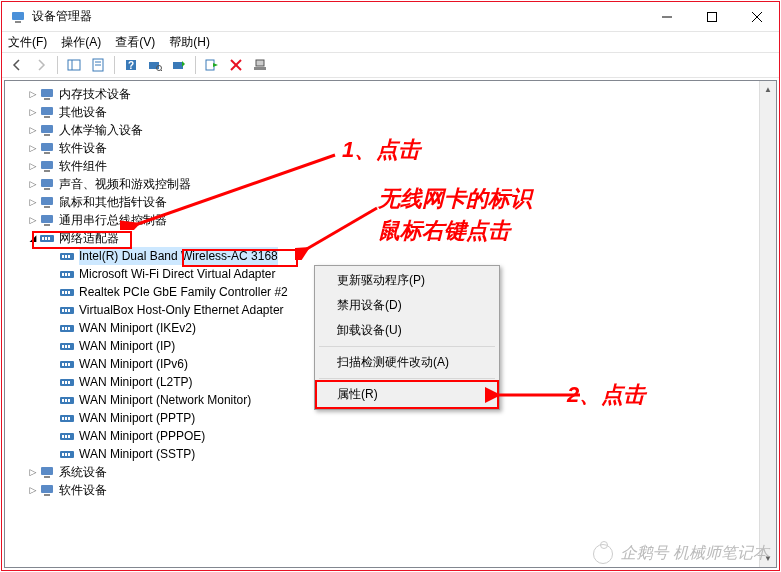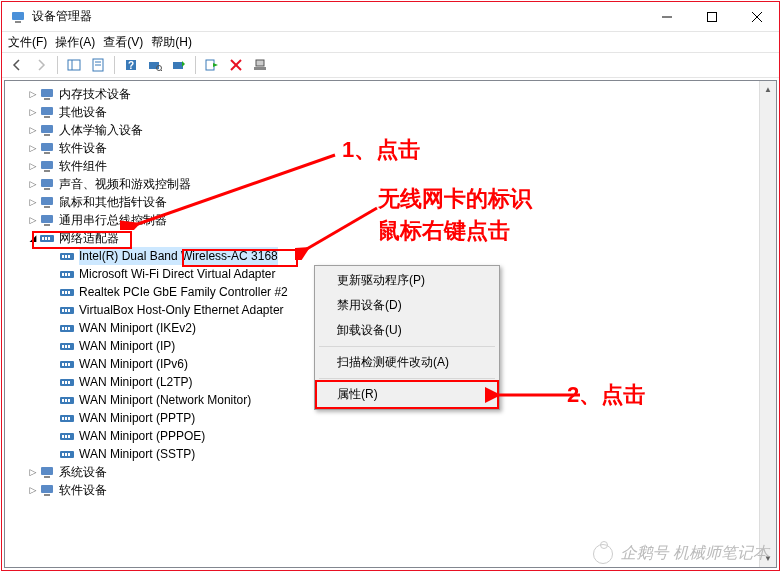--- a/index.html
+++ b/index.html
@@ -3,39 +3,39 @@
 <meta charset="utf-8">
 <style>
 * { margin: 0; padding: 0; box-sizing: border-box; font-family: "Microsoft YaHei", "Segoe UI", sans-serif; }
 body { width: 781px; height: 572px; background: #fff; position: relative; overflow: hidden; }
 .window { width: 779px; height: 570px; border: 1px solid #e81123; position: absolute; top: 1px; left: 1px; background: #fff; display: flex; flex-direction: column; }
 .titlebar { height: 30px; display: flex; align-items: center; padding-left: 8px; border-bottom: 1px solid #e5e5e5; }
 .titlebar-icon { width: 16px; height: 16px; margin-right: 6px; }
 .titlebar-text { font-size: 12px; color: #000; flex: 1; }
 .win-controls { display: flex; }
 .win-btn { width: 45px; height: 29px; display: flex; align-items: center; justify-content: center; color: #000; }
-.menubar { height: 20px; display: flex; align-items: center; padding: 0 6px; gap: 8px; font-size: 12px; }
+.menubar { height: 20px; display: flex; align-items: center; padding: 0 6px; gap: 14px; font-size: 12px; }
 .menu-item { cursor: default; }
 .toolbar { height: 26px; border-top: 1px solid #e5e5e5; border-bottom: 1px solid #e5e5e5; display: flex; align-items: center; padding: 0 4px; gap: 2px; }
 .tool-btn { width: 22px; height: 22px; display: flex; align-items: center; justify-content: center; border: 1px solid transparent; }
 .tool-sep { width: 1px; height: 18px; background: #ccc; margin: 0 3px; }
 .tree-area { flex: 1; position: relative; overflow: hidden; border: 1px solid #828790; margin: 2px; }
 .tree { padding: 4px 0; font-size: 12px; line-height: 18px; }
 .tree-row { display: flex; align-items: center; height: 18px; white-space: nowrap; }
 .expander { width: 12px; display: inline-flex; justify-content: center; color: #666; font-size: 9px; cursor: pointer; }
 .node-icon { width: 16px; height: 16px; margin-right: 4px; flex-shrink: 0; }
 .node-label { }
 .selected .node-label { background: #cde8ff; }
 .highlight-box { position: absolute; border: 2px solid #ff0000; pointer-events: none; }
 .context-menu { position: absolute; background: #f0f0f0; border: 1px solid #a0a0a0; box-shadow: 2px 2px 4px rgba(0,0,0,0.3); font-size: 12px; padding: 2px; width: 186px; }
 .ctx-item { padding: 4px 20px; cursor: default; }
 .ctx-sep { height: 1px; background: #d7d7d7; margin: 3px 2px; }
 .ctx-highlight { border: 2px solid #ff0000; margin: -2px; }
 .anno { position: absolute; color: #ff0000; font-weight: bold; pointer-events: none; }
-.anno-text { font-size: 22px; }
+.anno-text { font-size: 22px; font-style: italic; }
 .arrow-svg { position: absolute; pointer-events: none; }
 .scrollbar-v { position: absolute; right: 0; top: 0; bottom: 0; width: 17px; background: #f0f0f0; border-left: 1px solid #ddd; }
 .scroll-arrow { height: 17px; display: flex; align-items: center; justify-content: center; color: #606060; font-size: 8px; }
 .watermark { position: absolute; right: 12px; bottom: 8px; font-size: 16px; color: #bbb; font-style: italic; display: flex; align-items: center; gap: 8px; }
 .watermark-icon { width: 20px; height: 20px; border: 1.5px solid #ccc; border-radius: 50%; position: relative; }
 .watermark-icon::after { content: ""; position: absolute; left: 6px; top: -4px; width: 6px; height: 6px; border: 1.5px solid #ccc; border-radius: 50%; }
 </style>
 </head>
 <body>
 

